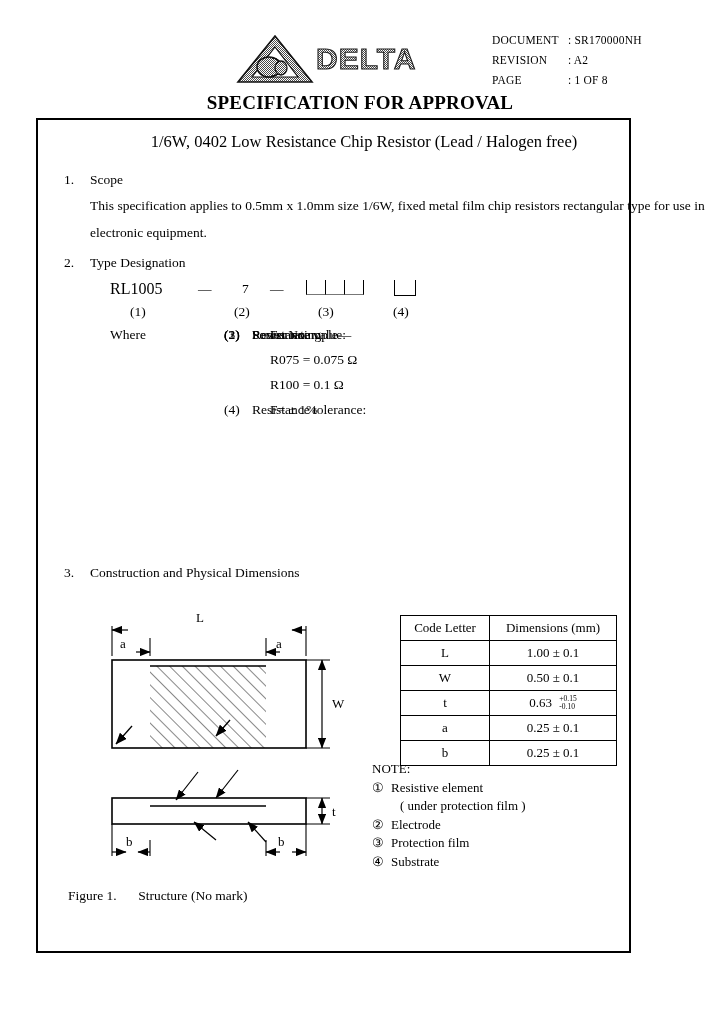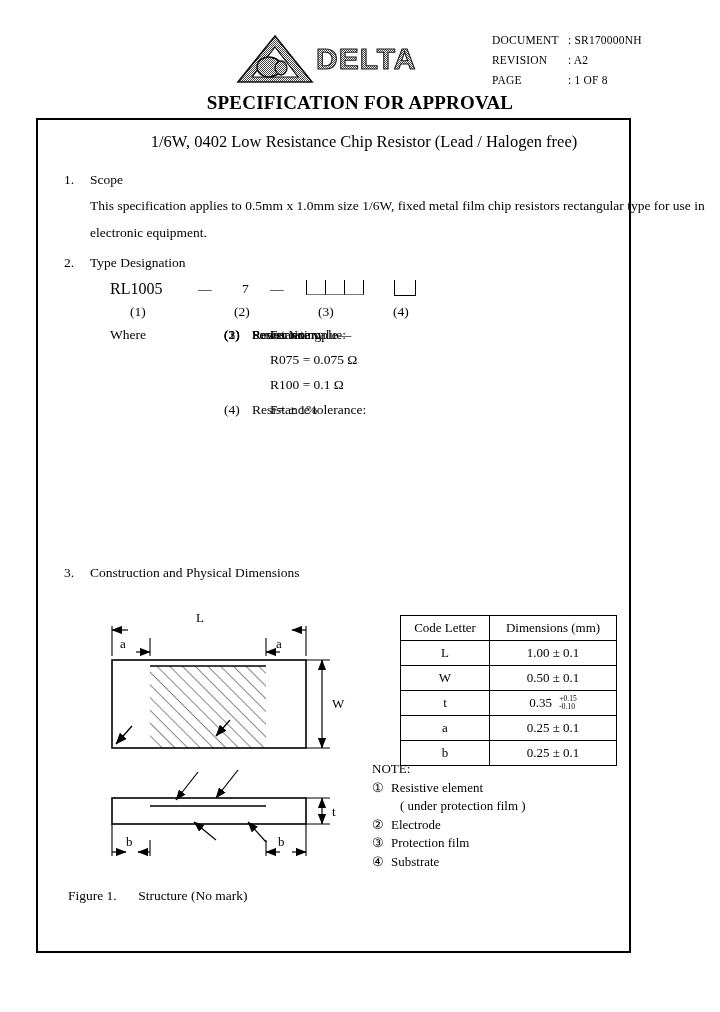--- a/index.html
+++ b/index.html
@@ -415,21 +415,21 @@
         <td>L</td>
         <td>1.00 ± 0.1</td>
       </tr>
       <tr>
         <td>W</td>
         <td>0.50 ± 0.1</td>
       </tr>
       <tr>
         <td>t</td>
         <td>
-          <span>0.35</span>
+          <span>0.63</span>
           <span class="tol-stack">
             <span>+0.15</span>
             <span>-0.10</span>
           </span>
         </td>
       </tr>
       <tr>
         <td>a</td>
         <td>0.25 ± 0.1</td>
       </tr>

